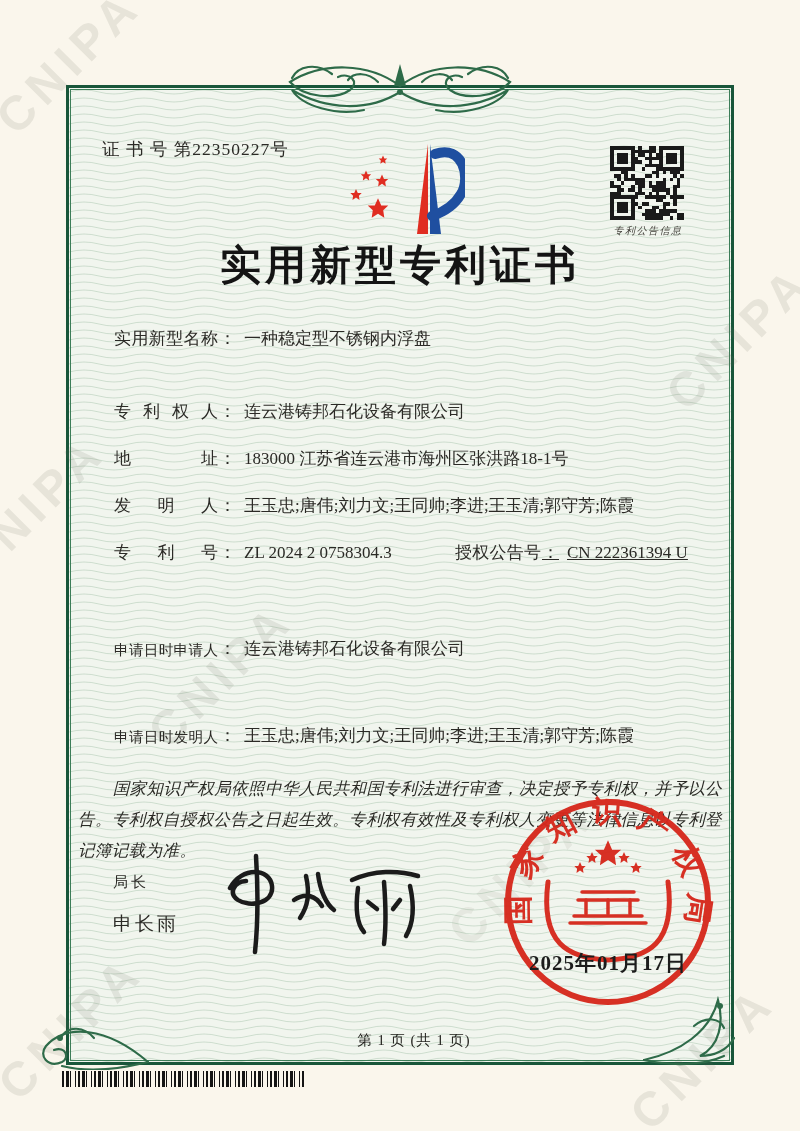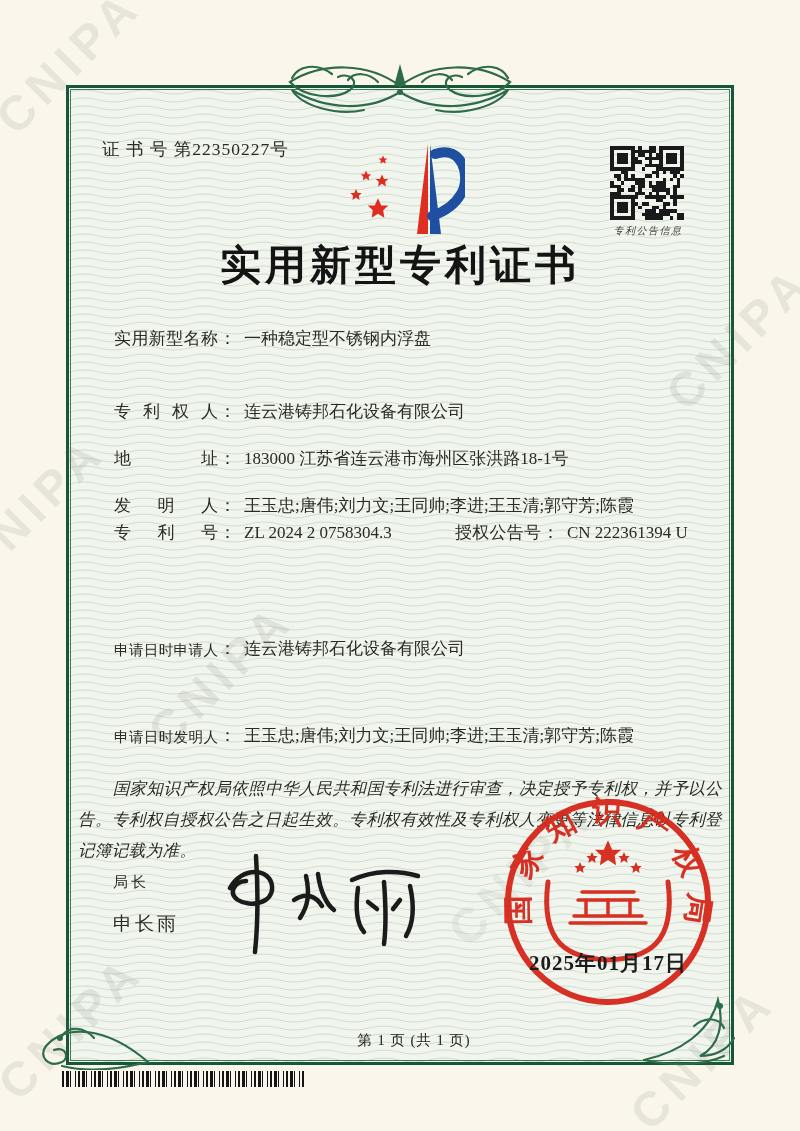--- a/index.html
+++ b/index.html
@@ -24,21 +24,21 @@
   .qrcell.on{background:#1a1a1a;}
   .qrcap{position:absolute;left:592px;top:224px;width:112px;text-align:center;font-size:10px;
          letter-spacing:1.5px;color:#44423c;font-style:italic;z-index:3;}
   .title{position:absolute;left:0;top:238px;width:100%;text-align:center;font-size:41px;
          font-weight:bold;letter-spacing:4px;color:#141414;z-index:3;}
   .row{position:absolute;left:114px;width:580px;font-size:17px;z-index:3;white-space:nowrap;}
   .lbl{display:inline-block;width:104px;text-align:justify;text-align-last:justify;
        vertical-align:bottom;}
   .lbl.long{font-size:14.6px;}
   .colon{margin:0 8px 0 1px;}
-  .col2{position:absolute;left:341px;top:0;}
+  .col2{position:absolute;left:341px;top:0;text-decoration:underline;}
   .lbl2{display:inline-block;width:86px;text-align:justify;text-align-last:justify;}
   .body-par{position:absolute;left:78px;top:756px;width:644px;font-size:16.5px;line-height:31px;
             text-align:justify;text-indent:2.1em;font-style:italic;color:#2a2a25;z-index:3;letter-spacing:0.4px;}
   .sig-title{position:absolute;left:113px;top:873px;font-size:15px;letter-spacing:3px;z-index:3;}
   .sig-name{position:absolute;left:113px;top:911px;font-size:19px;letter-spacing:3px;z-index:3;}
   .sig-hand{position:absolute;left:212px;top:848px;width:236px;height:112px;z-index:3;}
   .seal{position:absolute;left:498px;top:796px;width:220px;height:220px;z-index:4;opacity:0.96;}
   .seal text{font-family:"Liberation Serif","DejaVu Serif",serif;}
   .footer{position:absolute;left:14px;top:1031px;width:100%;text-align:center;font-size:14.5px;
           color:#23221e;z-index:3;letter-spacing:1px;}
@@ -576,21 +576,21 @@
   </div>
   <div class="row" style="top:400px">
     <span class="lbl">专利权人</span><span class="colon">：</span><span class="val">连云港铸邦石化设备有限公司</span>
   </div>
   <div class="row" style="top:447px">
     <span class="lbl">地址</span><span class="colon">：</span><span class="val">183000 江苏省连云港市海州区张洪路18-1号</span>
   </div>
   <div class="row" style="top:494px">
     <span class="lbl">发明人</span><span class="colon">：</span><span class="val">王玉忠;唐伟;刘力文;王同帅;李进;王玉清;郭守芳;陈霞</span>
   </div>
-  <div class="row" style="top:521px">
+  <div class="row" style="top:541px">
     <span class="lbl">专利号</span><span class="colon">：</span><span class="val">ZL 2024 2 0758304.3</span>
     <span class="col2">
       <span class="lbl2">授权公告号</span><span class="colon">：</span><span class="val">CN 222361394 U</span>
     </span>
   </div>
   <div class="row" style="top:637px">
     <span class="lbl long">申请日时申请人</span><span class="colon">：</span><span class="val">连云港铸邦石化设备有限公司</span>
   </div>
   <div class="row" style="top:724px">
     <span class="lbl long">申请日时发明人</span><span class="colon">：</span><span class="val">王玉忠;唐伟;刘力文;王同帅;李进;王玉清;郭守芳;陈霞</span>

